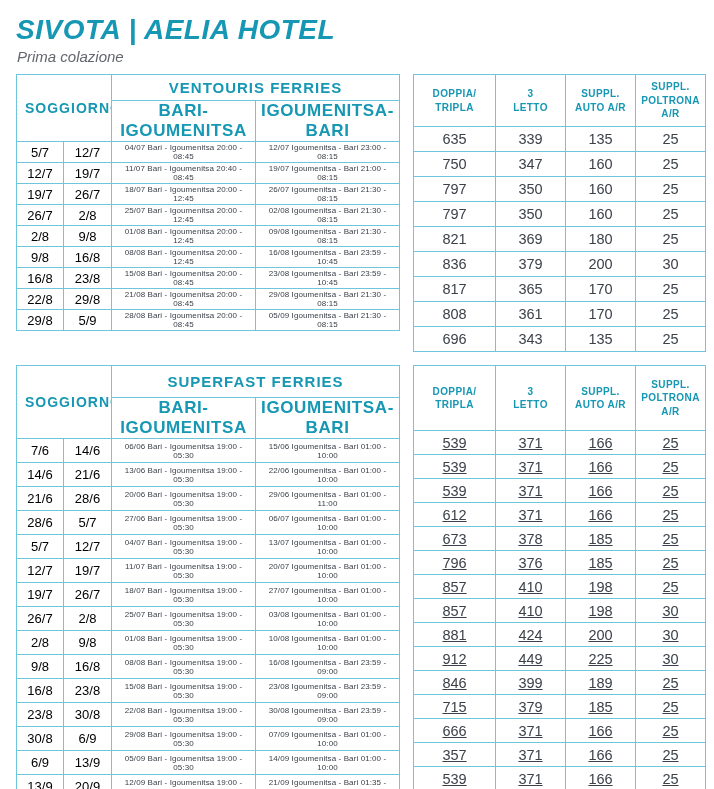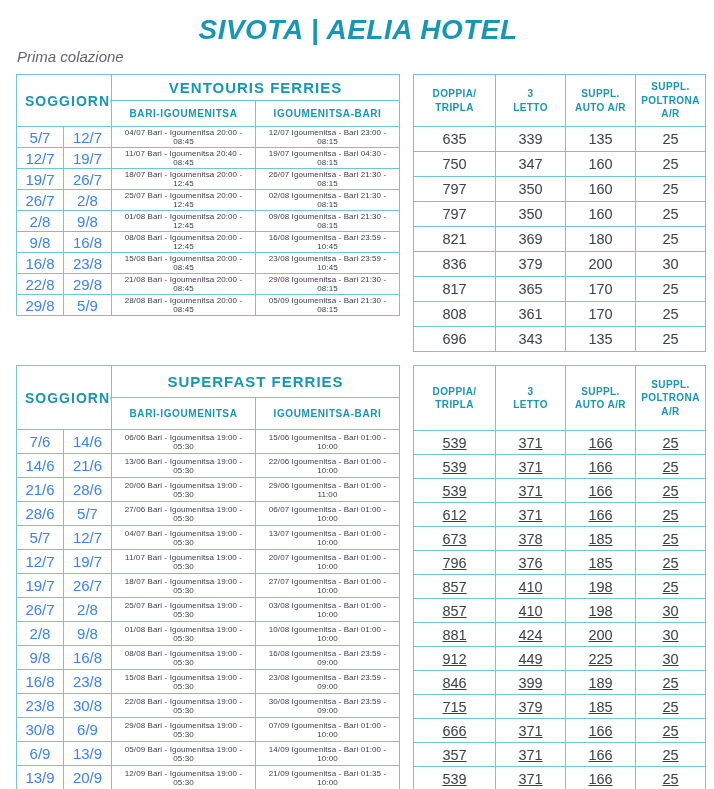--- a/index.html
+++ b/index.html
@@ -11,21 +11,20 @@
   }
   .page { padding: 12px 14px 0 16px; }
 
   .title {
     margin: 2px 0 0 0;
     font-size: 28px;
     font-weight: 700;
     font-style: italic;
     letter-spacing: 0.5px;
     color: #1697B3;
-    text-align: center;
   }
   .subtitle {
     margin: 2px 0 0 1px;
     font-size: 15px;
     font-style: italic;
     color: #63666D;
   }
 
   .section { display: flex; gap: 13px; align-items: flex-start; }
   .section.first  { margin-top: 9px; }
@@ -46,28 +45,28 @@
   
   .sched { width: 383px; }
   .sched col.c-from { width: 47px; }
   .sched col.c-to   { width: 48px; }
   .sched col.c-out  { width: 144px; }
   .sched col.c-ret  { width: 144px; }
 
   .sched th { color: #1697B3; font-weight: 700; }
   .th-soggiorno { font-size: 14px; letter-spacing: 1px; padding-left: 8px; }
   .th-company   { font-size: 15px; letter-spacing: 1px; }
-  .th-route     { font-size: 10px; letter-spacing: 0.6px; }
+  .th-route     { font-size: 17px; letter-spacing: 0.6px; }
 
   .s1 .sched thead tr { height: 26px; }
   .s2 .sched thead tr { height: 32px; }
   .s1 .sched tbody tr { height: 21px; }
   .s2 .sched tbody tr { height: 24px; }
 
-  .sched tbody td.date { font-size: 15px; color: #3b82f6; }
+  .sched tbody td.date { font-size: 13px; color: #000000; }
   .sched tbody td.trip { font-size: 8px;  color: #3C4149; letter-spacing: 0.1px; }
 
   
   .prices { width: 292px; }
   .prices col.p1 { width: 82px; }
   .prices col.p2 { width: 70px; }
   .prices col.p3 { width: 70px; }
   .prices col.p4 { width: 70px; }
 
   .prices thead th {
@@ -115,21 +114,21 @@
           <tr>
             <td class="date">5/7</td>
             <td class="date">12/7</td>
             <td class="trip">04/07 Bari - Igoumenitsa 20:00 - 08:45</td>
             <td class="trip">12/07 Igoumenitsa - Bari 23:00 - 08:15</td>
           </tr>
           <tr>
             <td class="date">12/7</td>
             <td class="date">19/7</td>
             <td class="trip">11/07 Bari - Igoumenitsa 20:40 - 08:45</td>
-            <td class="trip">19/07 Igoumenitsa - Bari 04:30 - 08:15</td>
+            <td class="trip">19/07 Igoumenitsa - Bari 21:00 - 08:15</td>
           </tr>
           <tr>
             <td class="date">19/7</td>
             <td class="date">26/7</td>
             <td class="trip">18/07 Bari - Igoumenitsa 20:00 - 12:45</td>
             <td class="trip">26/07 Igoumenitsa - Bari 21:30 - 08:15</td>
           </tr>
           <tr>
             <td class="date">26/7</td>
             <td class="date">2/8</td>

